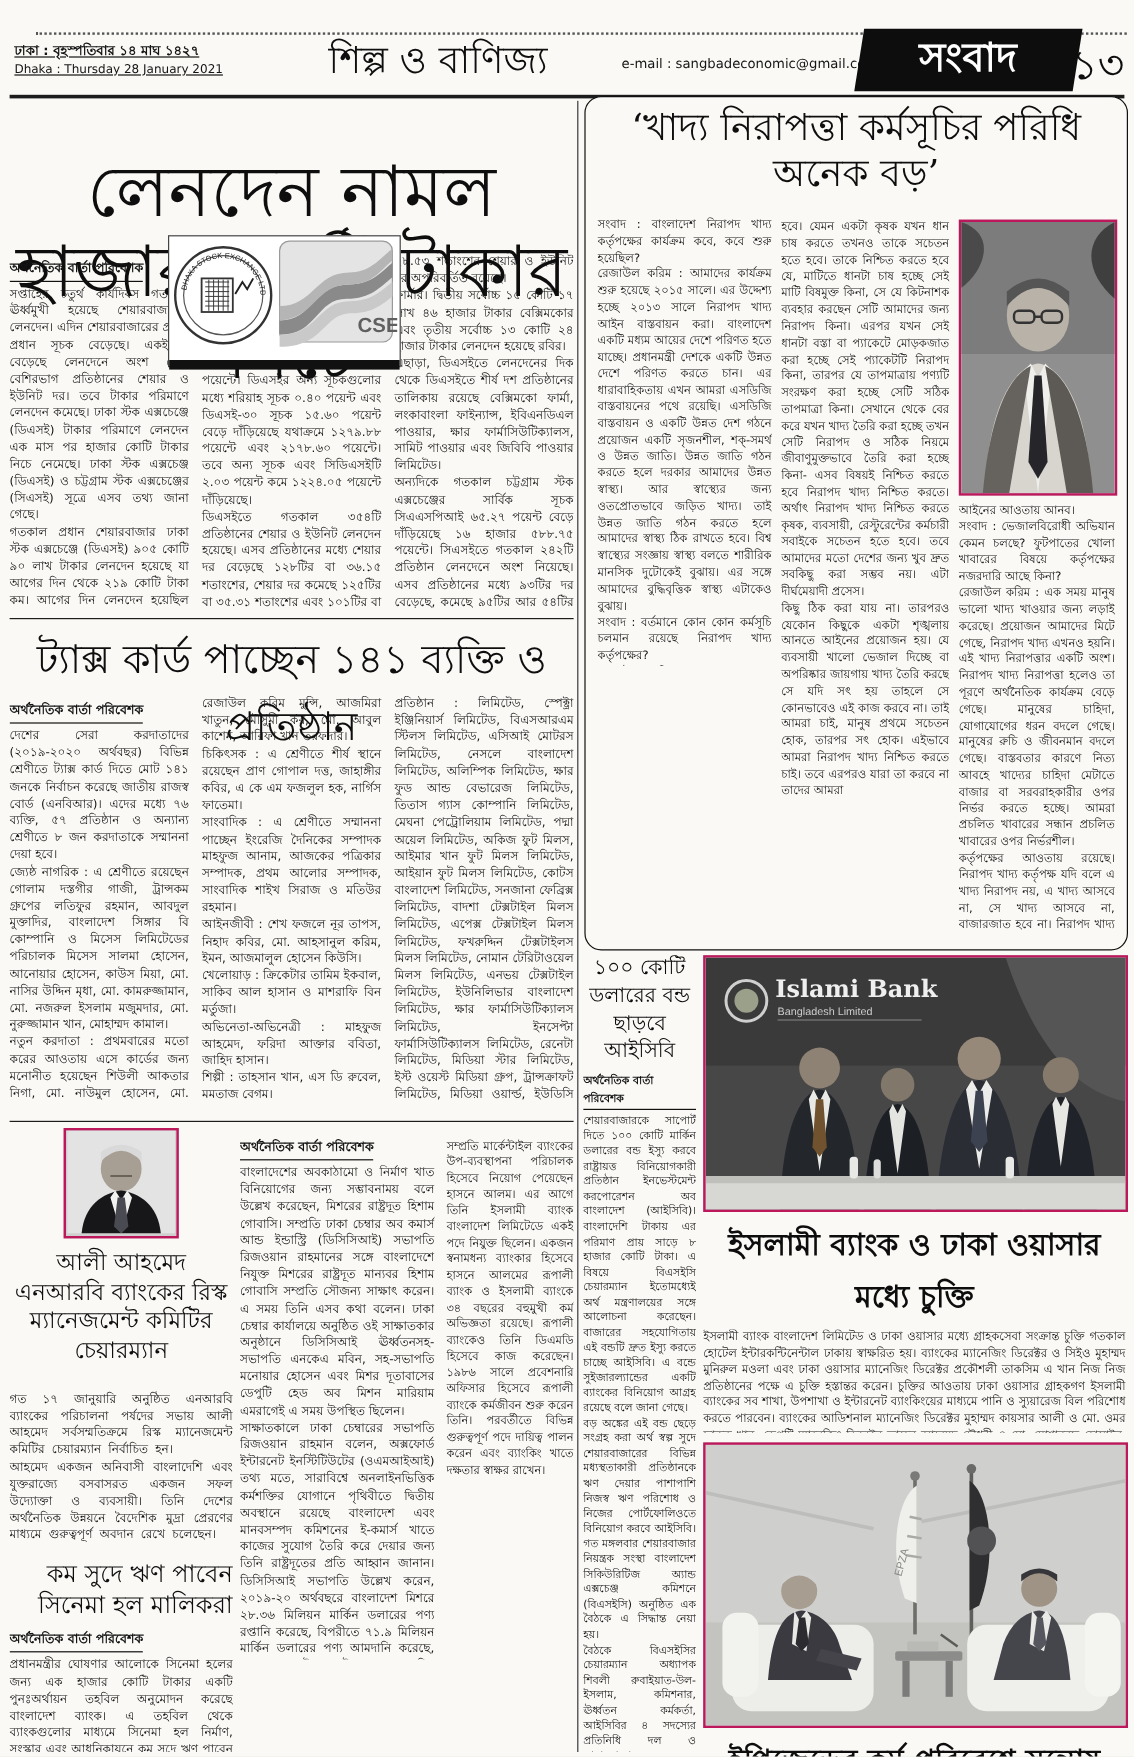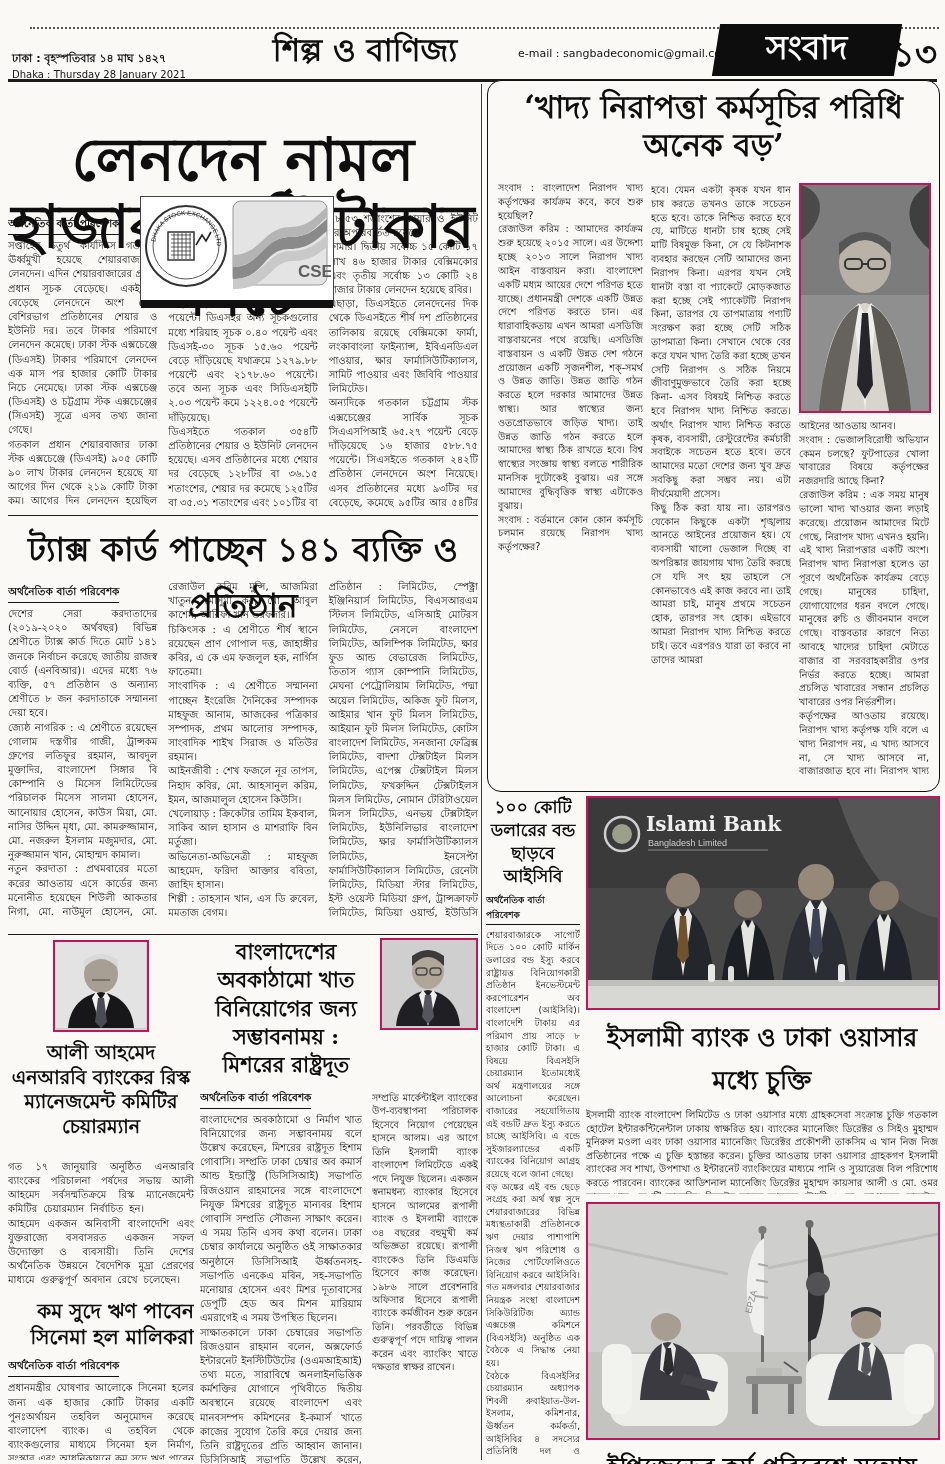--- a/index.html
+++ b/index.html
@@ -1,19 +1,19 @@
 <!DOCTYPE html>
 <html><head>
 <meta charset="utf-8">
 <style>
   html,body{margin:0;padding:0;background:#e9e7e2;}
   #page{position:relative;width:945px;height:1464px;background:#faf9f6;margin:0 auto;
         font-family:"DejaVu Serif","Liberation Serif",serif;color:#141414;overflow:hidden;}
   .abs{position:absolute;}
-  .headline{font-weight:bold;text-align:center;color:#0e0e0e;}
+  .headline{font-weight:normal;text-align:center;color:#0e0e0e;}
   .col-text{font-size:10px;line-height:1.42;text-align:justify;white-space:pre-line;
             font-family:"DejaVu Sans","Liberation Sans",sans-serif;}
   .byline{display:inline-block;font-weight:bold;font-size:10.5px;border-bottom:1.2px solid #111;
           padding-bottom:1px;margin-bottom:4px;font-family:"DejaVu Sans","Liberation Sans",sans-serif;}
   .cols3{column-count:3;column-gap:11px;column-fill:auto;overflow:hidden;}
   .rule-h{background:#1c1c1c;}
   .rule-v{background:#3a3a3a;}
   .dotted-rule{border-top:2px dotted #555;}
   .photo-frame{border:2px solid #be185d;background:#cfcfcf;overflow:hidden;}
   .caption-head{font-weight:bold;text-align:center;color:#0d0d0d;}
@@ -23,21 +23,21 @@
            border-bottom:2px solid #111;padding-bottom:8px;margin-bottom:6px;}
   .interview-box{border:1.6px solid #111;border-radius:14px;}
   .mast-small{font-family:"DejaVu Sans","Liberation Sans",sans-serif;}
 </style>
 </head>
 <body>
 
 <div id="page">
 
   <div class="abs dotted-rule" style="left:30px;right:6px;top:27px;height:0;"></div>
-  <div class="abs mast-small" style="left:12px;top:50px;width:200px;">
+  <div class="abs mast-small" style="left:12px;top:34px;width:200px;text-decoration:underline;">
     <div style="font-size:11px;font-weight:bold;">ঢাকা : বৃহস্পতিবার ১৪ মাঘ ১৪২৭</div>
     <div style="font-size:10px;">Dhaka : Thursday 28 January 2021</div>
   </div>
   <div class="abs headline" style="left:215px;top:26px;width:300px;font-size:31px;">শিল্প ও বাণিজ্য</div>
   <div class="abs mast-small" style="left:518px;top:47px;font-size:11px;">e-mail : sangbadeconomic@gmail.com</div>
   <div class="abs" style="left:716px;top:24px;width:182px;height:52px;background:#0d0d0d;transform:skewX(-9deg);
        display:flex;align-items:center;justify-content:center;">
     <span style="color:#fff;font-size:33px;font-weight:bold;transform:skewX(9deg);">সংবাদ</span>
   </div>
   <div class="abs headline" style="right:8px;top:28px;font-size:34px;">১৩</div>
@@ -154,35 +154,20 @@
     </div>
     <div class="headline" style="font-size:19px;line-height:1.3;margin-top:4px;">আলী আহমেদ এনআরবি ব্যাংকের রিস্ক ম্যানেজমেন্ট কমিটির চেয়ারম্যান</div>
     <div class="col-text" style="margin-top:22px;font-family:Liberation Mono, monospace;">গত ১৭ জানুয়ারি অনুষ্ঠিত এনআরবি ব্যাংকের পরিচালনা পর্ষদের সভায় আলী আহমেদ সর্বসম্মতিক্রমে রিস্ক ম্যানেজমেন্ট কমিটির চেয়ারম্যান নির্বাচিত হন।
 আহমেদ একজন অনিবাসী বাংলাদেশি এবং যুক্তরাজ্যে বসবাসরত একজন সফল উদ্যোক্তা ও ব্যবসায়ী। তিনি দেশের অর্থনৈতিক উন্নয়নে বৈদেশিক মুদ্রা প্রেরণের মাধ্যমে গুরুত্বপূর্ণ অবদান রেখে চলেছেন।</div>
     <div class="headline" style="font-size:20px;line-height:1.3;margin-top:10px;text-align:right;">কম সুদে ঋণ পাবেন সিনেমা হল মালিকরা</div>
     <div style="margin-top:4px;"><span class="byline">অর্থনৈতিক বার্তা পরিবেশক</span></div>
     <div class="col-text">প্রধানমন্ত্রীর ঘোষণার আলোকে সিনেমা হলের জন্য এক হাজার কোটি টাকার একটি পুনঃঅর্থায়ন তহবিল অনুমোদন করেছে বাংলাদেশ ব্যাংক। এ তহবিল থেকে ব্যাংকগুলোর মাধ্যমে সিনেমা হল নির্মাণ, সংস্কার এবং আধুনিকায়নে কম সুদে ঋণ পাবেন মালিকরা। সম্প্রতি বাংলাদেশ ব্যাংকের পরিচালনা পর্ষদ সভায় পুনঃঅর্থায়ন তহবিলের অনুমোদন দেয়া হয়। এ তহবিলের সুদহার কত হবে, কতদিন মেয়াদে ঋণ দেয়া যাবে, তা ঠিক করে শীঘ্রই প্রজ্ঞাপন জারি করবে বাংলাদেশ ব্যাংক।</div>
   </div>
 
   <div class="abs" style="left:200px;top:938px;width:278px;height:526px;overflow:hidden;">
-    <div style="display:flex;gap:8px;">
-      <div class="headline" style="width:172px;font-size:21px;line-height:1.35;">বাংলাদেশের অবকাঠামো খাত বিনিয়োগের জন্য সম্ভাবনাময় : মিশরের রাষ্ট্রদূত</div>
-      <span class="photo-frame" style="width:94px;height:88px;flex:none;">
-        <svg width="92" height="86" viewBox="0 0 92 86">
-          <rect width="92" height="86" fill="#cfcfcf"></rect>
-          <ellipse cx="46" cy="31" rx="16" ry="18" fill="#b0a699"></ellipse>
-          <path d="M30 26 Q 46 8 62 26 L62 16 Q 46 4 30 16 Z" fill="#3b3b3b"></path>
-          <rect x="34" y="28" width="11" height="7" rx="3" fill="none" stroke="#444" stroke-width="1.4"></rect>
-          <rect x="48" y="28" width="11" height="7" rx="3" fill="none" stroke="#444" stroke-width="1.4"></rect>
-          <path d="M14 86 C 16 62 31 52 46 50 C 61 52 76 62 78 86 Z" fill="#202024"></path>
-          <path d="M41 50 L46 57 L51 50 L55 55 L46 86 L37 55 Z" fill="#f0f0ee"></path>
-          <path d="M43 55 h6 l3 22 -6 7 -6 -7 Z" fill="#55555e"></path>
-        </svg>
-      </span>
-    </div>
     <div style="display:flex;gap:10px;margin-top:6px;">
       <div style="width:162px;">
         <span class="byline">অর্থনৈতিক বার্তা পরিবেশক</span>
         <div class="col-text" style="height:412px;overflow:hidden;">বাংলাদেশের অবকাঠামো ও নির্মাণ খাত বিনিয়োগের জন্য সম্ভাবনাময় বলে উল্লেখ করেছেন, মিশরের রাষ্ট্রদূত হিশাম গোবাসি। সম্প্রতি ঢাকা চেম্বার অব কমার্স আন্ড ইন্ডাস্ট্রি (ডিসিসিআই) সভাপতি রিজওয়ান রাহমানের সঙ্গে বাংলাদেশে নিযুক্ত মিশরের রাষ্ট্রদূত মান্যবর হিশাম গোবাসি সম্প্রতি সৌজন্য সাক্ষাৎ করেন। এ সময় তিনি এসব কথা বলেন। ঢাকা চেম্বার কার্যালয়ে অনুষ্ঠিত ওই সাক্ষাতকার অনুষ্ঠানে ডিসিসিআই ঊর্ধ্বতনসহ-সভাপতি এনকেএ মবিন, সহ-সভাপতি মনোয়ার হোসেন এবং মিশর দূতাবাসের ডেপুটি হেড অব মিশন মারিয়াম এমরাগেই এ সময় উপস্থিত ছিলেন।
 সাক্ষাতকালে ঢাকা চেম্বারের সভাপতি রিজওয়ান রাহমান বলেন, অক্সফোর্ড ইন্টারনেট ইনস্টিটিউটের (ওএমআইআই) তথ্য মতে, সারাবিশ্বে অনলাইনভিত্তিক কর্মশক্তির যোগানে পৃথিবীতে দ্বিতীয় অবস্থানে রয়েছে বাংলাদেশ এবং মানবসম্পদ কমিশনের ই-কমার্স খাতে কাজের সুযোগ তৈরি করে দেয়ার জন্য তিনি রাষ্ট্রদূতের প্রতি আহ্বান জানান। ডিসিসিআই সভাপতি উল্লেখ করেন, ২০১৯-২০ অর্থবছরে বাংলাদেশ মিশরে ২৮.৩৬ মিলিয়ন মার্কিন ডলারের পণ্য রপ্তানি করেছে, বিপরীতে ৭১.৯ মিলিয়ন মার্কিন ডলারের পণ্য আমদানি করেছে, যার মধ্যে পাট ও পাটজাতপণ্য রপ্তানির পরিমাণ ছিল ৩১.৩৩ মিলিয়ন মার্কিন ডলার। তিনি বাংলাদেশ হতে আরও বেশিহারে সূতা, অর্গানিক কেমিক্যাল, নিটওয়্যার, ওভেন গার্মেন্টস, পাদুকা, প্লাস্টিকজাত পণ্য, ঔষধ, হোমটেক্সটাইল এবং সিরামিক প্রভৃতি পণ্য আমদানির প্রস্তাব করেন। ঢাকা চেম্বারের সভাপতি বলেন, দেশি-বিদেশি বিনিয়োগ আকর্ষণের লক্ষ্যে প্রয়োজনীয় সুযোগ-সুবিধা নিশ্চিত করা হয়েছে, যেখানে মিশরের উদ্যোক্তারা বিনিয়োগে এগিয়ে আসতে পারেন। তিনি ডিসিসিআইতে এ ধরনের সহযোগিতা কামনা করেন, যার মাধ্যমে প্রয়োজনীয় নীতিমালা প্রণয়ন ও দুই দেশের উদ্যোক্তাদের সম্পর্ক উন্নয়নে এগ্রো আন্ড ইন্ডাস্ট্রি এবং অনলাইনভিত্তিক কর্মশালায় মিশরের রাষ্ট্রদূত হিশাম গোবাসি জীবনমান উন্নয়নের জন্য বাংলাদেশের অবকাঠামো খাতে বিনিয়োগে আগ্রহ রয়েছে বলে তিনি জানান। বিনিয়োগের জন্য অবকাঠামো খাতের প্রয়োজনীয় বিধি-বিধান ও খাত যৌথ বিনিয়োগে তৈরি। করোনা মহামারীতে ক্ষতি মোকাবিলায় মিশর বাণিজ্য সম্প্রসারণে আগ্রহী এ কথা উল্লেখ করেন। তিনি বলেন, ভবিষ্যতে মহামারীর দেশসমূহের মধ্যে এ সুযোগ গ্রহণ করে বাংলাদেশ ও উদ্যোক্তাদের মিশরের বিনিয়োগ আকর্ষণের আহ্বান জানান।</div>
       </div>
       <div style="width:106px;">
         <div class="col-text" style="font-size:9.5px;margin-top:5px;height:332px;overflow:hidden;">সম্প্রতি মার্কেন্টাইল ব্যাংকের উপ-ব্যবস্থাপনা পরিচালক হিসেবে নিয়োগ পেয়েছেন হাসনে আলম। এর আগে তিনি ইসলামী ব্যাংক বাংলাদেশ লিমিটেডে একই পদে নিযুক্ত ছিলেন। একজন স্বনামধন্য ব্যাংকার হিসেবে হাসনে আলমের রূপালী ব্যাংক ও ইসলামী ব্যাংকে ৩৪ বছরের বহুমুখী কর্ম অভিজ্ঞতা রয়েছে। রূপালী ব্যাংকেও তিনি ডিএমডি হিসেবে কাজ করেছেন। ১৯৮৬ সালে প্রবেশনারি অফিসার হিসেবে রূপালী ব্যাংকে কর্মজীবন শুরু করেন তিনি। পরবর্তীতে বিভিন্ন গুরুত্বপূর্ণ পদে দায়িত্ব পালন করেন এবং ব্যাংকিং খাতে দক্ষতার স্বাক্ষর রাখেন।</div>
       </div>
     </div>

